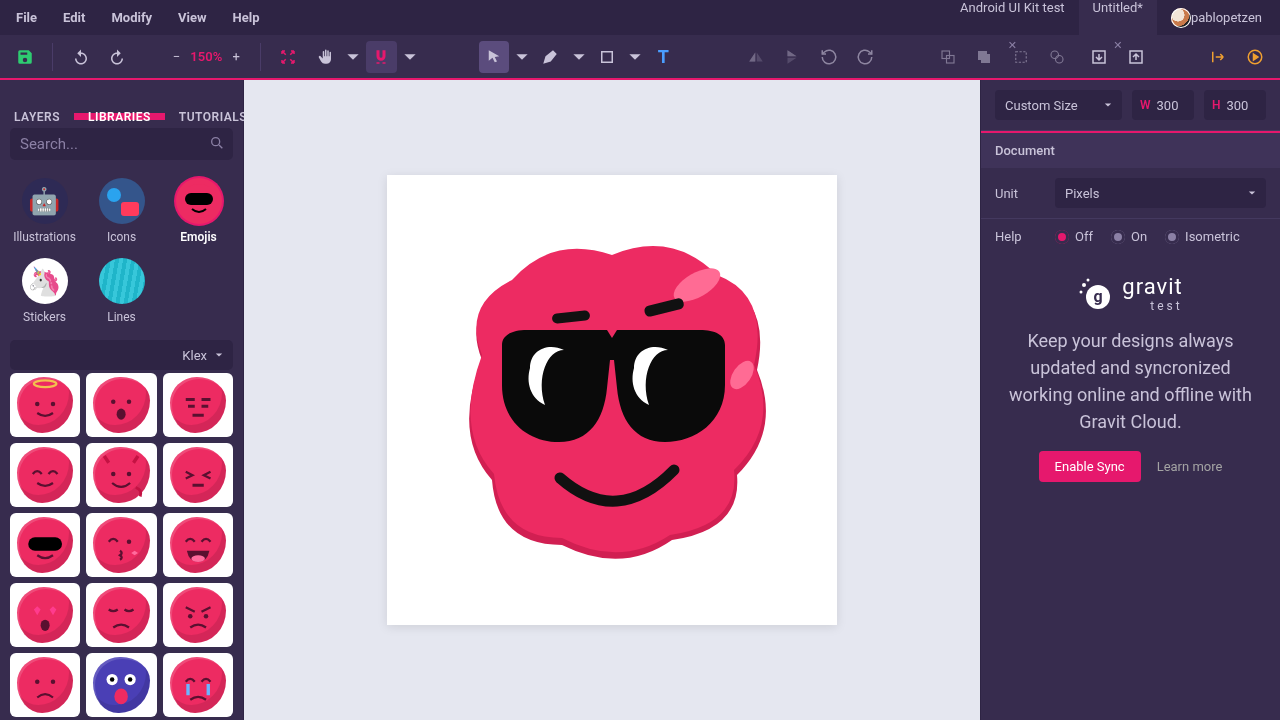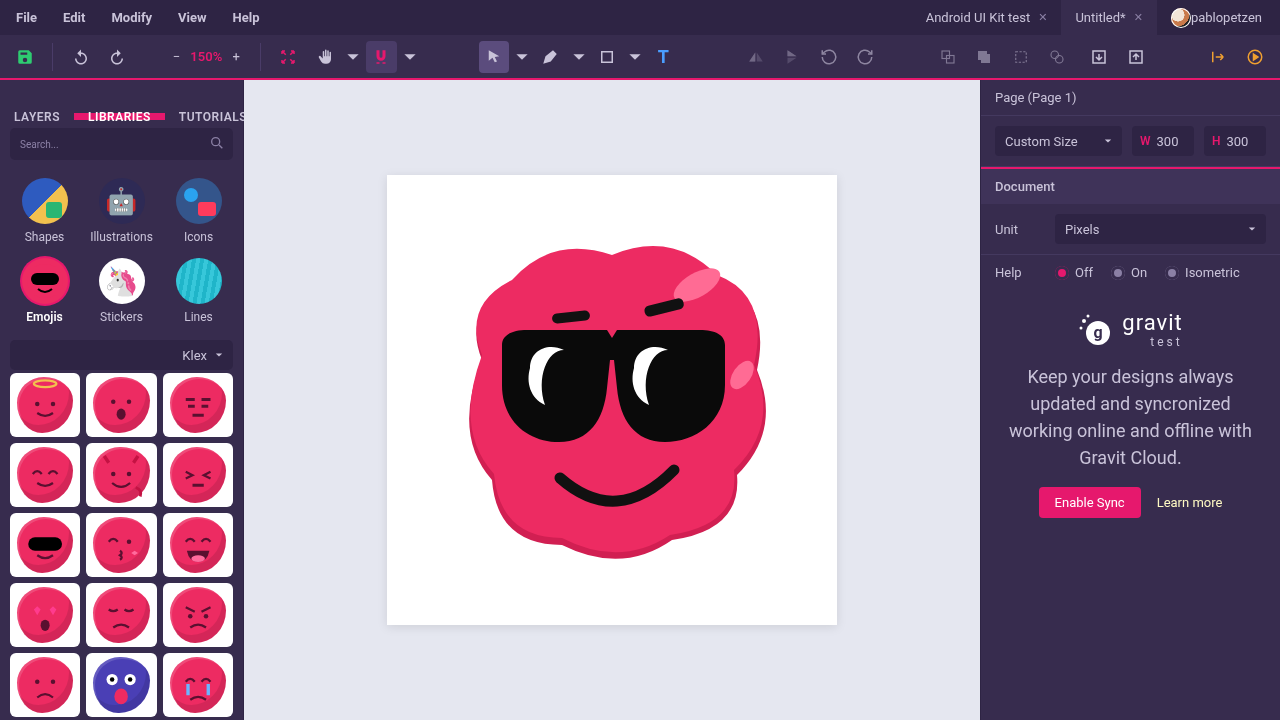--- a/index.html
+++ b/index.html
@@ -3,21 +3,21 @@
 <meta charset="utf-8">
 <style>
   * { box-sizing: border-box; margin: 0; padding: 0; font-family: -apple-system, BlinkMacSystemFont, "Segoe UI", Roboto, sans-serif; }
   body { width: 1280px; height: 720px; background: #372c4e; color: #c9c3d9; overflow: hidden; font-size: 13px; }
   
   
   .menubar { height: 35px; background: #2e2444; display: flex; align-items: center; padding: 0 4px; justify-content: space-between; }
   .menubar-left { display: flex; gap: 2px; }
   .menu-item { padding: 6px 12px; border-radius: 3px; cursor: pointer; font-weight: bold; }
   .menubar-right { display: flex; align-items: center; height: 100%; gap: 0; }
-  .tab { display: flex; align-items: center; gap: 8px; padding: 0 14px; height: 100%; cursor: pointer; }
+  .tab { display: flex; align-items: center; gap: 24px; padding: 0 14px; height: 100%; cursor: pointer; flex-direction: column; }
   .tab.active { background: #372c4e; }
   .tab-close { font-size: 11px; color: #8b80a5; }
   .user-chip { display: flex; align-items: center; gap: 0; padding: 0 14px; height: 100%; cursor: pointer; }
   .avatar { width: 20px; height: 20px; border-radius: 50%; background: radial-gradient(circle at 35% 35%, #f3e6d8 35%, #c97a4a 36% 60%, #222 61%); box-shadow: 0 0 0 1px #fff inset; }
 
   
   .toolbar { height: 45px; background: #372c4e; border-bottom: 2px solid #e6186d; display: flex; align-items: center; padding: 0 10px; gap: 6px; }
   .tbtn { width: 32px; height: 32px; display: inline-flex; align-items: center; justify-content: center; border-radius: 4px; cursor: pointer; color: #c9c3d9; }
   .tbtn svg { width: 18px; height: 18px; }
   .tbtn.active { background: #4a3c68; }
@@ -35,21 +35,21 @@
   .sidebar-left { width: 244px; background: #372c4e; border-right: 1px solid #2e2444; display: flex; flex-direction: column; }
   .canvas-area { flex: 1; background: #e5e7f0; display: flex; align-items: center; justify-content: center; }
   .sidebar-right { width: 300px; background: #372c4e; border-left: 1px solid #2e2444; overflow-y: auto; }
 
   
   .side-tabs { display: flex; height: 40px; }
   .side-tab { padding: 0 14px; display: flex; align-items: center; font-size: 12px; font-weight: 600; letter-spacing: .5px; cursor: pointer; margin-top: 33px; }
   .side-tab.active { background: #e6186d; color: #fff; }
   .search-wrap { padding: 8px 10px; }
   .search-box { position: relative; }
-  .search-input { width: 100%; height: 32px; border-radius: 5px; border: none; background: #2e2444; color: #c9c3d9; padding: 0 32px 0 10px; font-size: 10px; }
+  .search-input { width: 100%; height: 32px; border-radius: 5px; border: none; background: #2e2444; color: #c9c3d9; padding: 0 32px 0 10px; font-size: 15px; }
   .search-input::placeholder { color: #8b80a5; }
   .search-icon { position: absolute; right: 8px; top: 7px; color: #8b80a5; }
   .lib-grid { display: grid; grid-template-columns: repeat(3, 1fr); gap: 6px 4px; padding: 6px 8px 10px; }
   .lib-cat { display: flex; flex-direction: column; align-items: center; gap: 6px; cursor: pointer; padding: 4px 0; }
   .lib-circle { width: 46px; height: 46px; border-radius: 50%; display: flex; align-items: center; justify-content: center; font-size: 22px; }
   .lib-circle.sel { box-shadow: 0 0 0 2px #e6186d; }
   .lib-label { font-size: 12px; color: #c9c3d9; }
   .lib-label.sel { color: #fff; font-weight: 600; }
 
   .lib-picker { margin: 2px 10px 3px; background: #2e2444; border-radius: 5px; height: 30px; display: flex; align-items: center; justify-content: flex-end; padding: 0 10px; gap: 8px; cursor: pointer; }
@@ -77,21 +77,21 @@
   .radio-dot { width: 14px; height: 14px; border-radius: 50%; background: #8b80a5; box-shadow: inset 0 0 0 3px #372c4e; }
   .radio-dot.on { background: #e6186d; box-shadow: inset 0 0 0 3px #372c4e; }
   .cloud-box { padding: 20px 16px; text-align: center; }
   .cloud-logo { display: flex; align-items: center; justify-content: center; gap: 10px; margin-bottom: 14px; color: #fff; }
   .cloud-logo-text { text-align: left; }
   .cloud-logo-text .big { font-size: 22px; font-weight: 400; letter-spacing: 1px; }
   .cloud-logo-text .small { font-size: 12px; letter-spacing: 3px; color: #c9c3d9; text-align: right; }
   .cloud-desc { font-size: 18px; line-height: 1.5; color: #c9c3d9; margin-bottom: 16px; }
   .cloud-actions { display: flex; gap: 16px; align-items: center; justify-content: center; }
   .btn-primary { background: #e6186d; color: #fff; border: none; padding: 8px 16px; border-radius: 4px; font-size: 13px; cursor: pointer; }
-  .link { color: #fef9c3; cursor: pointer; }
+  .link { color: #a3a3a3; cursor: pointer; }
 
   
   .emoji-scroll::-webkit-scrollbar { width: 8px; }
   .emoji-scroll::-webkit-scrollbar-track { background: #2e2444; }
   .emoji-scroll::-webkit-scrollbar-thumb { background: #5b4c7d; border-radius: 4px; }
 </style>
 </head>
 <body>
 
 <div class="menubar">
@@ -301,26 +301,20 @@
         <span class="search-icon">
           <svg width="16" height="16" viewBox="0 0 24 24" fill="none" stroke="currentColor" stroke-width="2">
               <circle cx="10" cy="10" r="6"></circle>
               <path d="M20 20l-5-5"></path>
             </svg>
         </span>
       </div>
     </div>
 
     <div class="lib-grid">
-      <div class="lib-cat">
-        <div class="lib-circle" style="background:linear-gradient(135deg,#2e5bbf 50%,#f2c14e 50%);position:relative">
-            <span style="position:absolute;right:6px;bottom:6px;width:16px;height:16px;background:#29b673;border-radius:3px"></span>
-          </div>
-        <span class="lib-label">Shapes</span>
-      </div>
       <div class="lib-cat">
         <div class="lib-circle" style="background:#2e2a55">
             <span style="font-size:26px">🤖</span>
           </div>
         <span class="lib-label">Illustrations</span>
       </div>
       <div class="lib-cat">
         <div class="lib-circle" style="background:#34558b;position:relative">
             <span style="position:absolute;left:8px;top:10px;width:14px;height:14px;background:#2aa3ef;border-radius:50%"></span>
             <span style="position:absolute;right:6px;bottom:8px;width:18px;height:14px;background:#ff3b5c;border-radius:3px"></span>
@@ -553,23 +547,20 @@
         <path d="M108 158 C108 140 126 132 142 140 C125 140 114 168 123 195 C108 188 104 172 108 158 Z" fill="#fff"></path>
         <path d="M212 158 C212 140 230 132 246 140 C229 140 218 168 227 195 C212 188 208 172 212 158 Z" fill="#fff"></path>
 
         <path d="M138 268 Q195 318 252 260" stroke="#111" stroke-width="11" fill="none" stroke-linecap="round"></path>
       </svg>
     </div>
   </div>
 
   <div class="sidebar-right">
     <div class="panel-row">
-      <span class="panel-title">Page (Page 1)</span>
-    </div>
-    <div class="panel-row">
       <div class="dropdown">
         <span>Custom Size</span>
         <svg class="caret" viewBox="0 0 10 10" fill="currentColor">
             <path d="M1 3l4 4 4-4z"></path>
           </svg>
       </div>
       <div class="num-input">
         <span class="lab">W</span>
         <span>300</span>
       </div>

